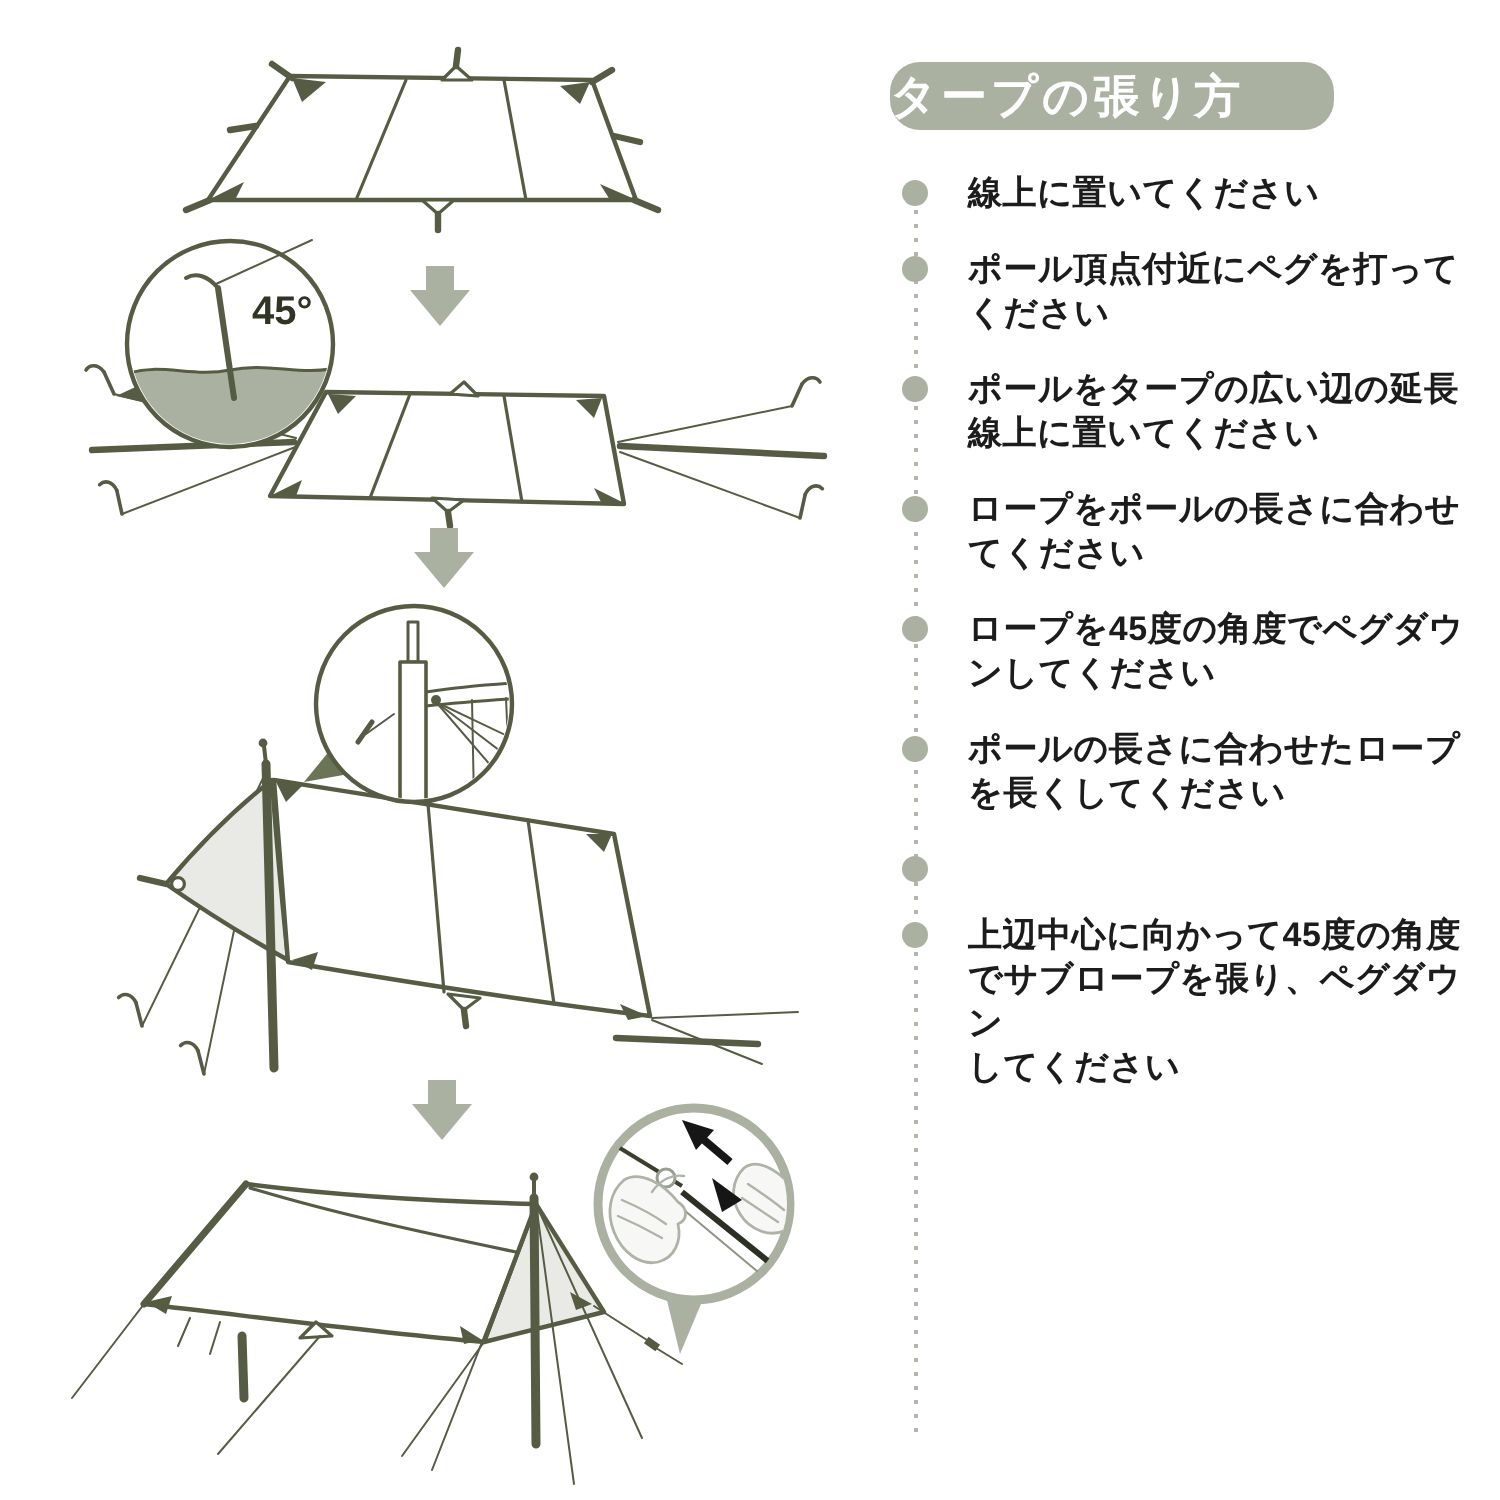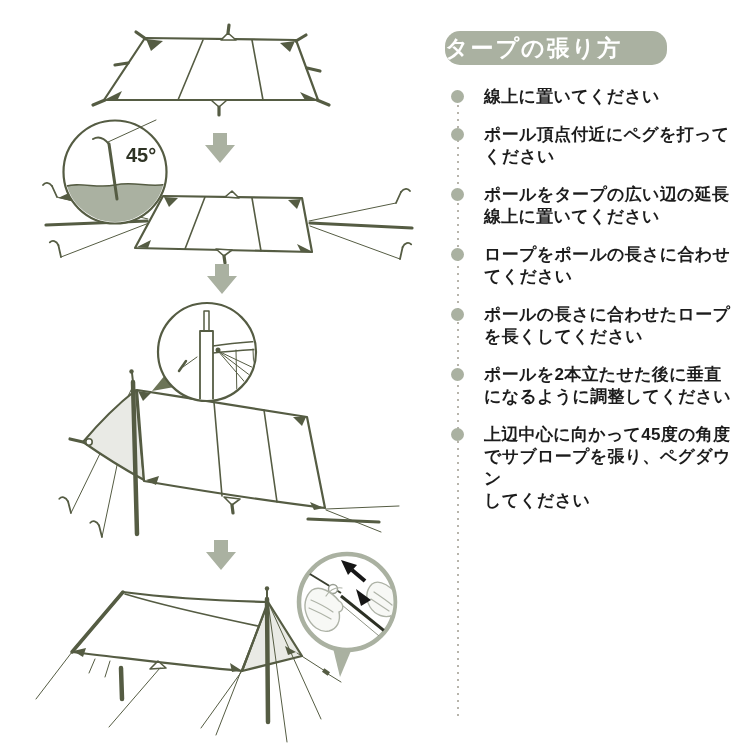--- a/index.html
+++ b/index.html
@@ -233,27 +233,30 @@
       <p>ポールをタープの広い辺の延長
 線上に置いてください</p>
     </div>
     <div class="step">
       <span class="bullet"></span>
       <p>ロープをポールの長さに合わせ
 てください</p>
     </div>
     <div class="step">
       <span class="bullet"></span>
+      <p>ロープを45度の角度でペグダウ
+ンしてください</p>
+    </div>
+    <div class="step">
+      <span class="bullet"></span>
       <p>ポールの長さに合わせたロープ
 を長くしてください</p>
     </div>
     <div class="step">
       <span class="bullet"></span>
-      <p>ポールを2本立たせた後に垂直
-になるように調整してください</p>
     </div>
     <div class="step">
       <span class="bullet"></span>
       <p>上辺中心に向かって45度の角度
 でサブロープを張り、ペグダウン
 してください</p>
     </div>
   </div>
 
 </div>

